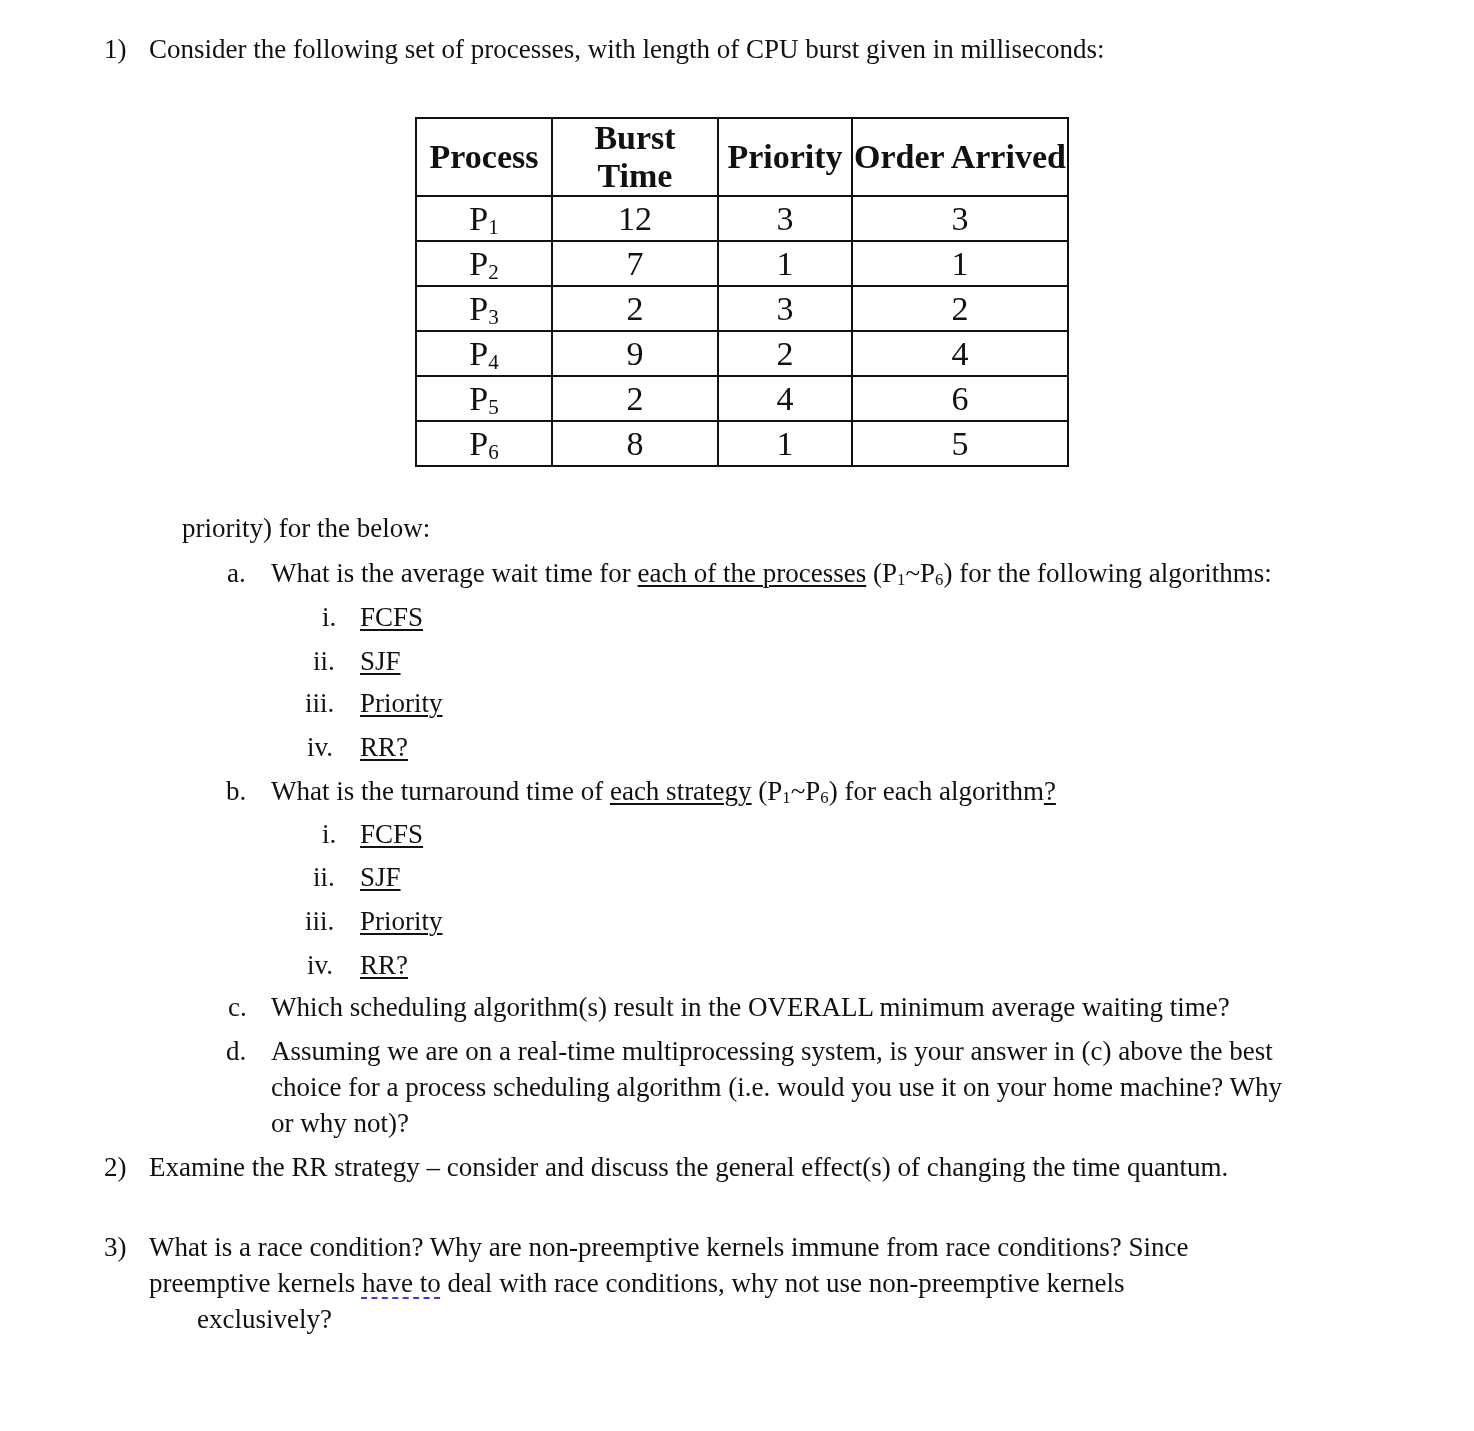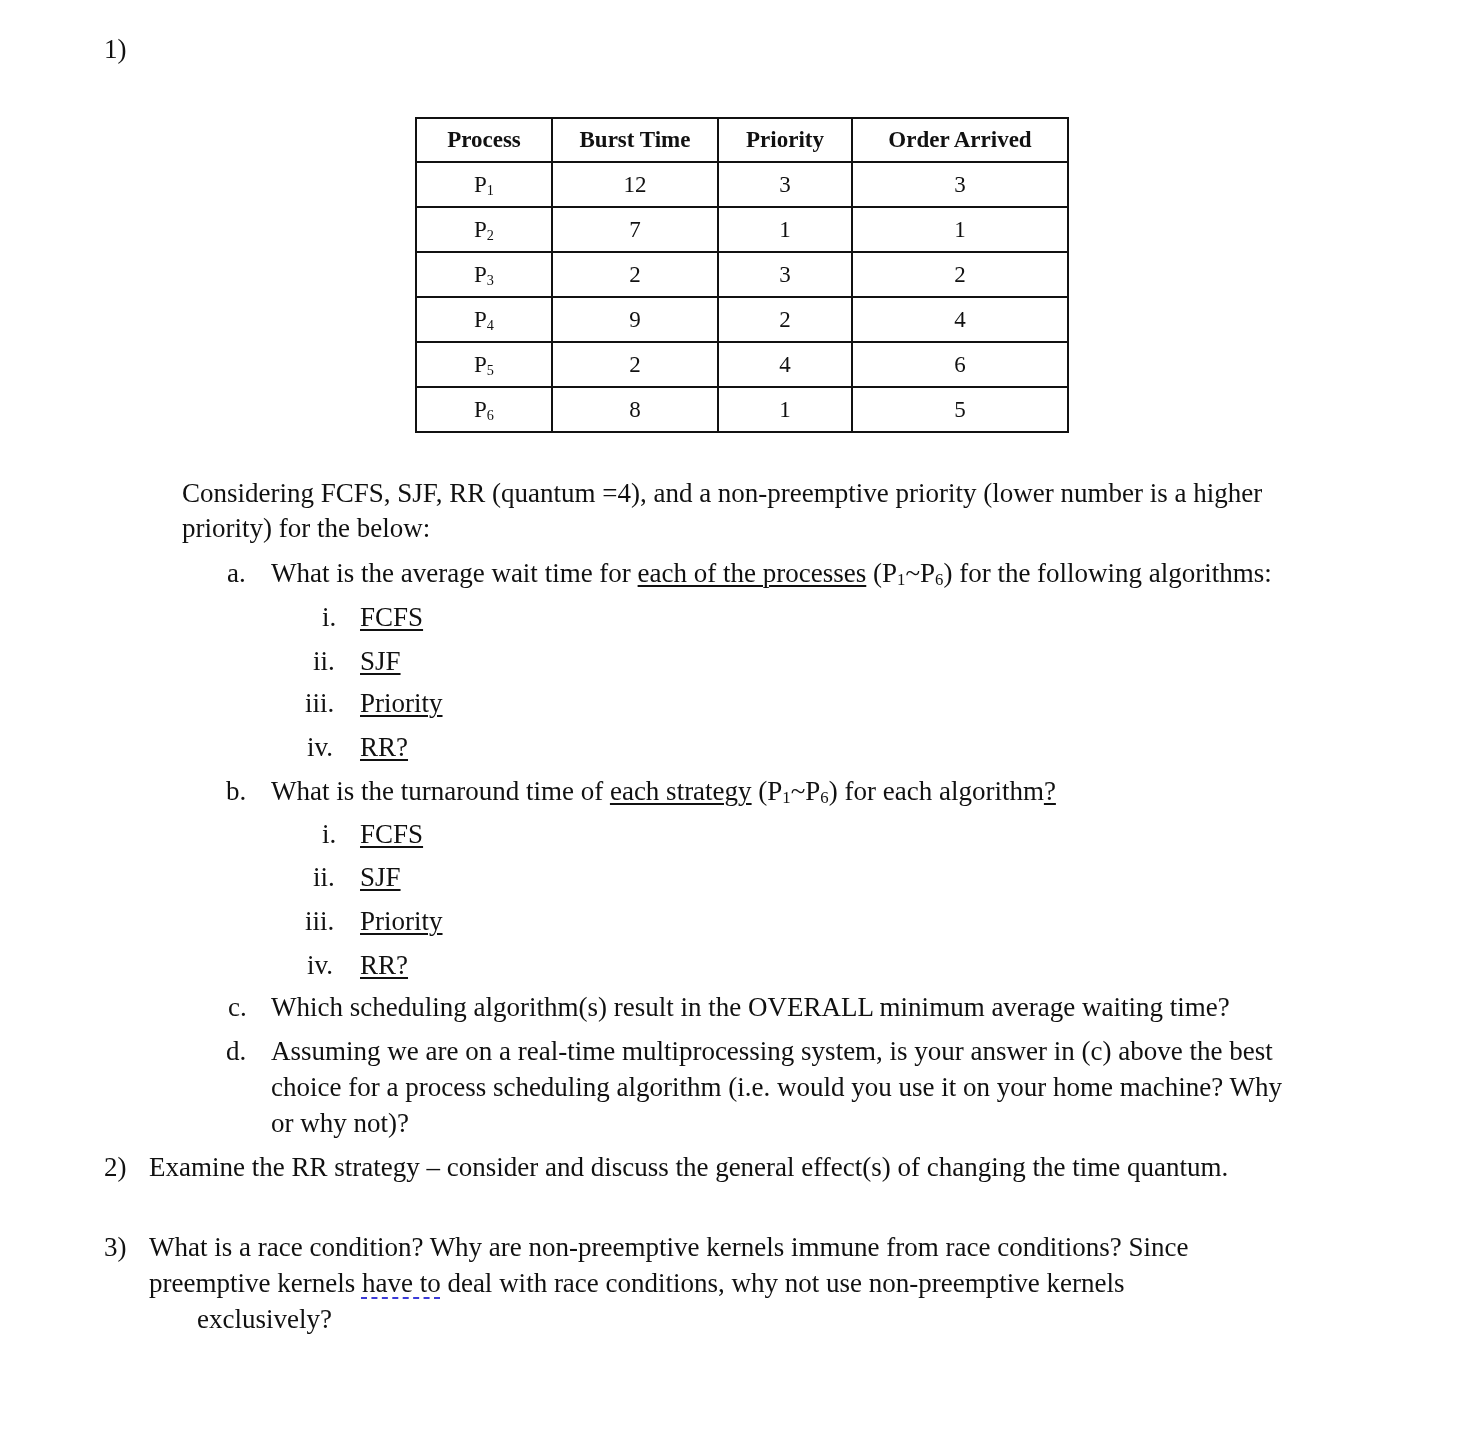--- a/index.html
+++ b/index.html
@@ -9,37 +9,38 @@
     color: #111111;
   }
   .doc { position: absolute; left: 0; top: 0; width: 1474px; height: 1431px; font-family: "Liberation Serif", serif; font-size: 27px; }
   .line { position: absolute; white-space: nowrap; line-height: 34px; }
   u, .u { text-decoration: underline; text-underline-offset: 3px; text-decoration-thickness: 1.5px; }
   .dotted-u { text-decoration: underline dashed #3b3bd8; text-underline-offset: 5px; text-decoration-thickness: 2px; }
   sub { font-size: 0.62em; vertical-align: -0.2em; line-height: 0; }
 
   table.proc {
     position: absolute; left: 415px; top: 117px;
-    border-collapse: collapse; font-family: "Liberation Serif", serif; font-size: 23px;
+    border-collapse: collapse; font-family: "Liberation Serif", serif; font-size: 34px;
   }
   table.proc th, table.proc td {
     border: 2px solid #111; text-align: center; padding: 0; height: 43px;
   }
   table.proc th { font-weight: bold; height: 42px; }
   table.proc col.c1 { width: 136px; }
   table.proc col.c2 { width: 166px; }
   table.proc col.c3 { width: 134px; }
   table.proc col.c4 { width: 216px; }
 </style>
 </head>
 <body>
 
 <div class="doc">
 
   <span class="line" style="left:104px; top:32px;">1)</span>
+  <span class="line" style="left:149px; top:32px;">Consider the following set of processes, with length of CPU burst given in milliseconds:</span>
 
   <table class="proc">
     <colgroup>
         <col class="c1">
         <col class="c2">
         <col class="c3">
         <col class="c4">
       </colgroup>
     <thead>
       <tr>
@@ -82,21 +83,20 @@
       </tr>
       <tr>
         <td><span>P</span><sub>6</sub></td>
         <td>8</td>
         <td>1</td>
         <td>5</td>
       </tr>
     </tbody>
   </table>
 
-  <span class="line" style="left:182px; top:476px;">Considering FCFS, SJF, RR (quantum =4), and a non-preemptive priority (lower number is a higher</span>
   <span class="line" style="left:182px; top:511px;text-align:center;">priority) for the below:</span>
 
   <span class="line" style="left:227px; top:556px;">a.</span>
   <span class="line" style="left:271px; top:556px;"><span>What is the average wait time for </span><u>each of the processes</u><span> (P</span><sub>1</sub><span>~P</span><sub>6</sub><span>) for the following algorithms:</span></span>
 
   <span class="line" style="left:322px; top:600px;">i.</span>
   <u class="line" style="left:360px; top:600px;">FCFS</u>
   <span class="line" style="left:313px; top:644px;">ii.</span>
   <u class="line" style="left:360px; top:644px;">SJF</u>
   <span class="line" style="left:305px; top:686px;">iii.</span>

